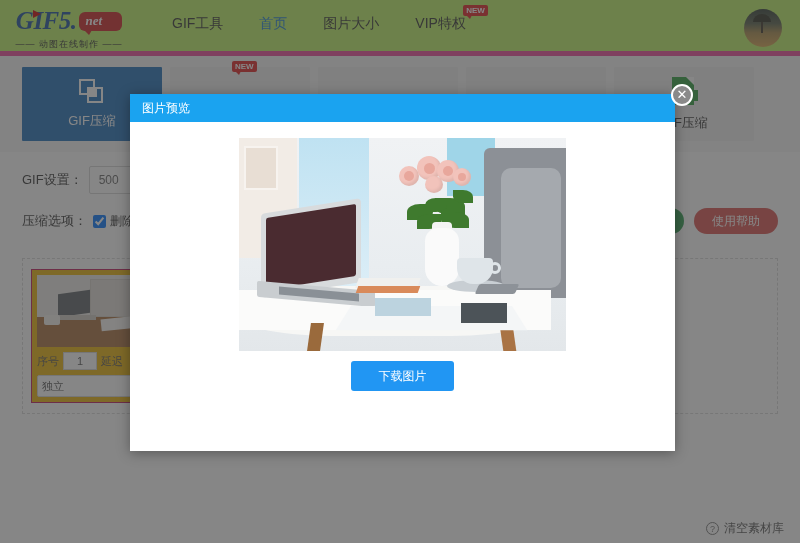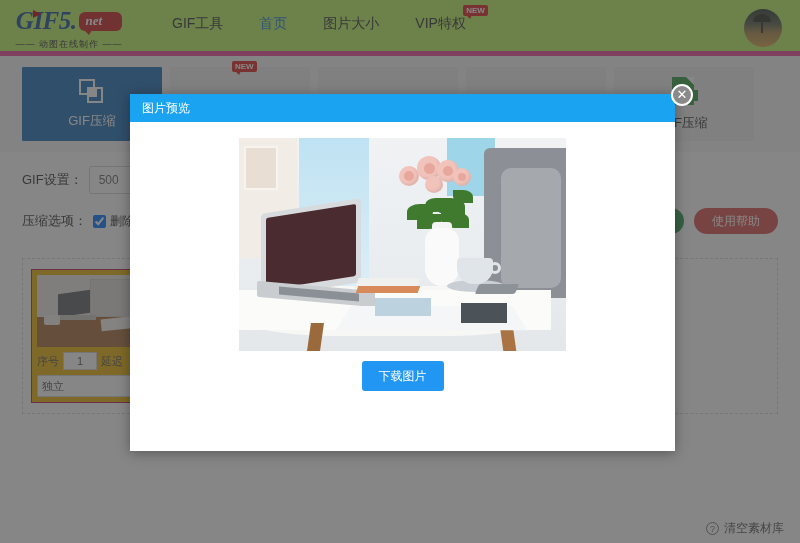--- a/index.html
+++ b/index.html
@@ -368,21 +368,21 @@
   }
   .preview-caption {
     margin-top: 10px;
     font-size: 12px; color: #333;
   }
   .btn-download {
     margin-top: 10px;
     background: #2196f3;
     color: #fff;
     border: none;
-    width: 82px; height: 30px;
+    width: 103px; height: 30px;
     font-size: 12px;
     border-radius: 3px;
     cursor: pointer;
     font-family: inherit;
   }
 
   
   .ill { position: absolute; inset: 0; }
   .ill .bg-wall { position: absolute; inset: 0; background: linear-gradient(180deg,#f0f2f4 0%, #e9edf0 60%, #e3e7ea 100%); }
   .ill .window { position: absolute; left: 60px; top: 0; width: 70px; height: 150px; background: linear-gradient(180deg,#bfe2f2,#dceef7); }

